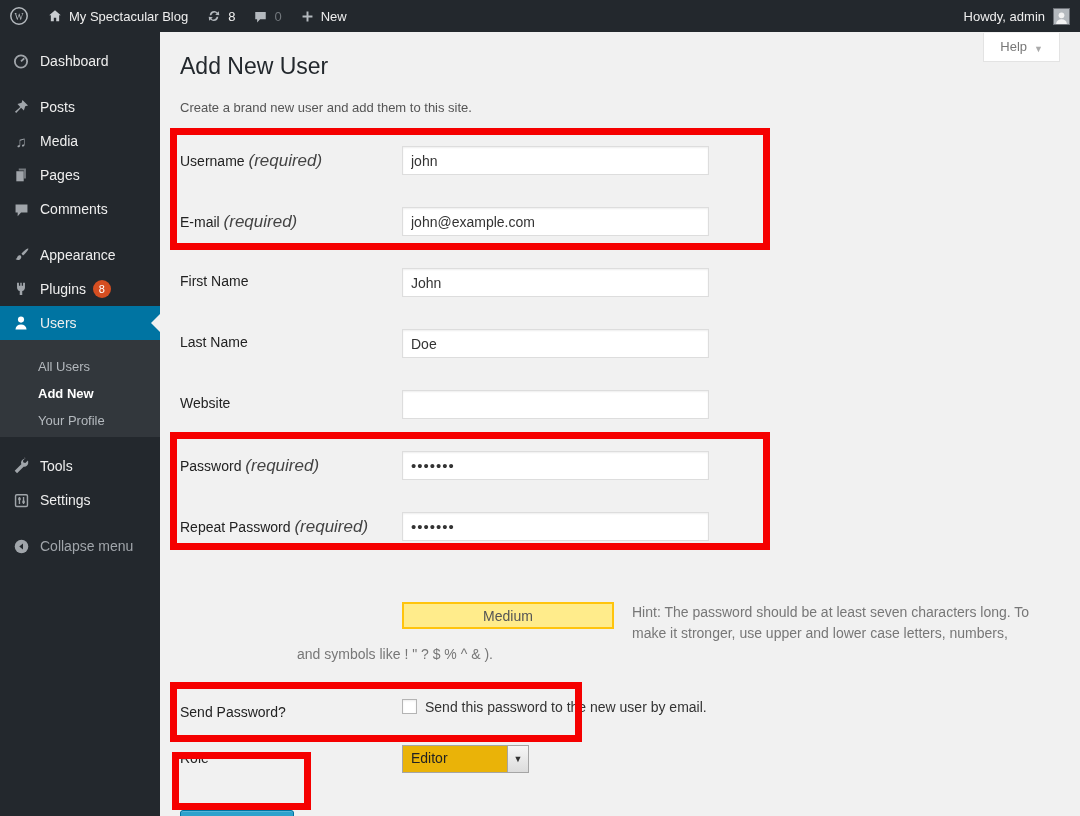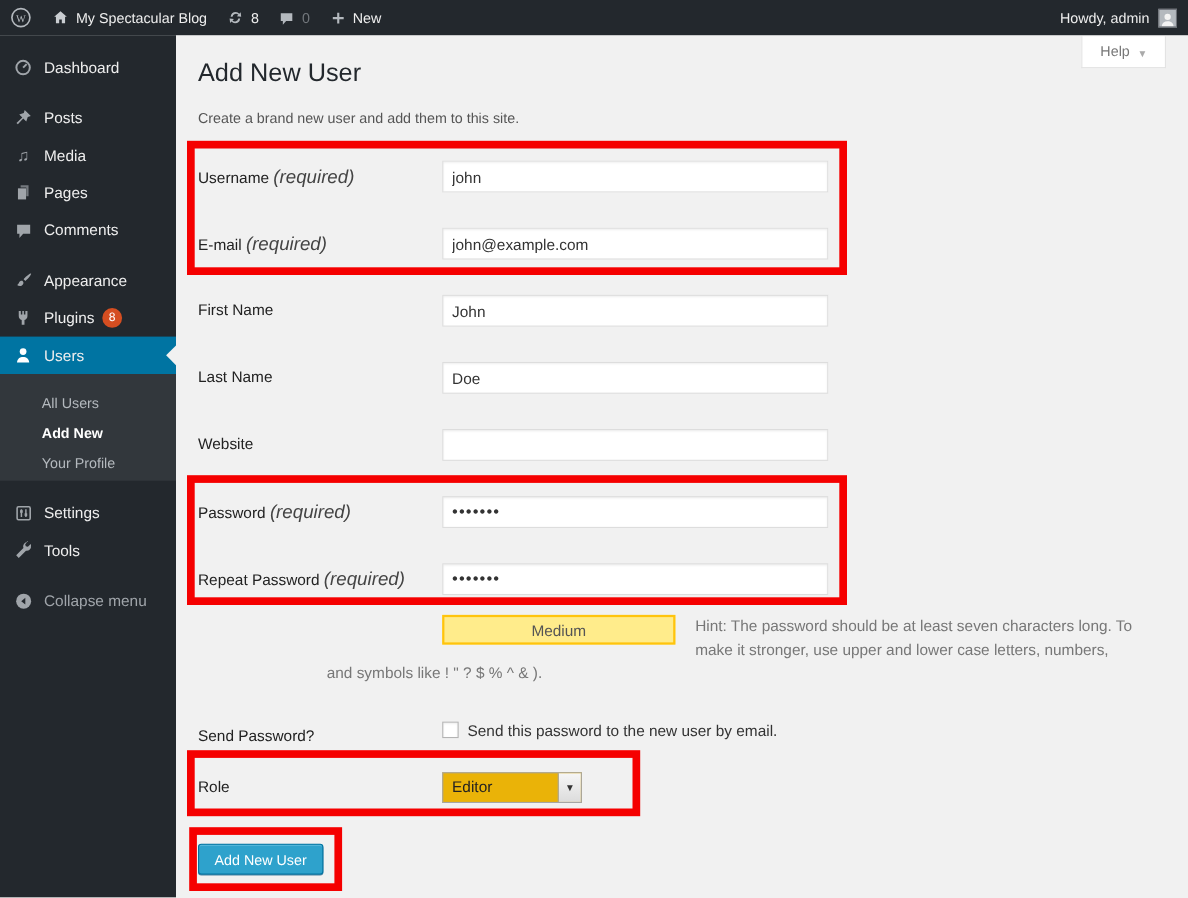--- a/index.html
+++ b/index.html
@@ -57,28 +57,28 @@
   }
   .caret { font-size:9px; color:#aaa; }
   h1.page-title { font-size:23px; font-weight:400; color:#23282d; padding-top:8px; line-height:29px; }
   .page-desc { margin-top:19px; font-size:13px; color:#555; line-height:15px; }
 
   form { display:block; margin-top:31px; }
   .form-row { display:flex; margin-bottom:32px; }
   .form-row .th { width:222px; font-size:14px; color:#222; padding-top:5px; }
   .th em { font-size:17px; color:#444; font-weight:normal; }
   .field input[type="text"] {
-    width:351px; height:29px; border:1px solid #ddd; background:#fff; padding:3px 8px;
+    width:307px; height:29px; border:1px solid #ddd; background:#fff; padding:3px 8px;
     font-size:14px; color:#333; font-family:inherit; box-shadow:inset 0 1px 2px rgba(0,0,0,.07); outline:none;
   }
   .field input.pw { font-size:15px; letter-spacing:1px; }
 
   .row-tight { margin-bottom:18px; }
   .row-meter { margin-bottom:34px; }
-  .hint-wrap { margin-left:-105px; width:737px; font-size:14px; }
+  .hint-wrap { margin-left:-105px; width:737px; font-size:14px;margin-top:43px; }
   .strength-meter {
     float:left; margin-left:105px; margin-right:18px;
     width:212px; height:27px; line-height:24px; text-align:center;
     background:#ffec8b; border:2px solid #ffc40d; color:#555; font-size:14px;
   }
   .hint { color:#777; line-height:21px; }
 
   .row-send { margin-bottom:25px; }
   .checkbox {
     width:15px; height:15px; border:1px solid #b4b4b4; background:#fff; display:inline-block;
@@ -242,37 +242,37 @@
     <div class="submenu-item current">
       <span>Add New</span>
     </div>
     <div class="submenu-item">
       <span>Your Profile</span>
     </div>
   </div>
   <div class="menu-sep"></div>
   <div class="menu-item">
     <span class="mi">
+      <svg width="18" height="18" viewBox="0 0 20 20">
+          <path d="M14.5 2a4.5 4.5 0 00-4.2 6.1L3 15.4 5.6 18l7.3-7.3A4.5 4.5 0 0018 5.5c0-.6-.1-1.1-.3-1.6l-2.9 2.9-2.1-.6-.6-2.1 2.9-2.9c-.5-.2-1-.3-1.5-.3z" fill="currentColor"></path>
+        </svg>
+    </span>
+    <span>Tools</span>
+  </div>
+  <div class="menu-item">
+    <span class="mi">
       <svg width="17" height="17" viewBox="0 0 20 20">
           <rect x="3" y="3.2" width="14" height="13.8" rx="1.5" fill="none" stroke="currentColor" stroke-width="1.7"></rect>
           <path d="M7.6 5.8v8.4M12.4 5.8v8.4" stroke="currentColor" stroke-width="1.6"></path>
           <rect x="6.2" y="6.8" width="2.8" height="2.8" fill="currentColor"></rect>
           <rect x="11" y="10.2" width="2.8" height="2.8" fill="currentColor"></rect>
         </svg>
     </span>
     <span>Settings</span>
   </div>
-  <div class="menu-item">
-    <span class="mi">
-      <svg width="18" height="18" viewBox="0 0 20 20">
-          <path d="M14.5 2a4.5 4.5 0 00-4.2 6.1L3 15.4 5.6 18l7.3-7.3A4.5 4.5 0 0018 5.5c0-.6-.1-1.1-.3-1.6l-2.9 2.9-2.1-.6-.6-2.1 2.9-2.9c-.5-.2-1-.3-1.5-.3z" fill="currentColor"></path>
-        </svg>
-    </span>
-    <span>Tools</span>
-  </div>
   <div class="menu-sep"></div>
   <div class="menu-item dim">
     <span class="mi">
       <svg width="17" height="17" viewBox="0 0 20 20">
           <circle cx="10" cy="10" r="8" fill="currentColor"></circle>
           <path d="M11.8 6.4v7.2L7.4 10z" fill="#23282d"></path>
         </svg>
     </span>
     <span>Collapse menu</span>
   </div>

